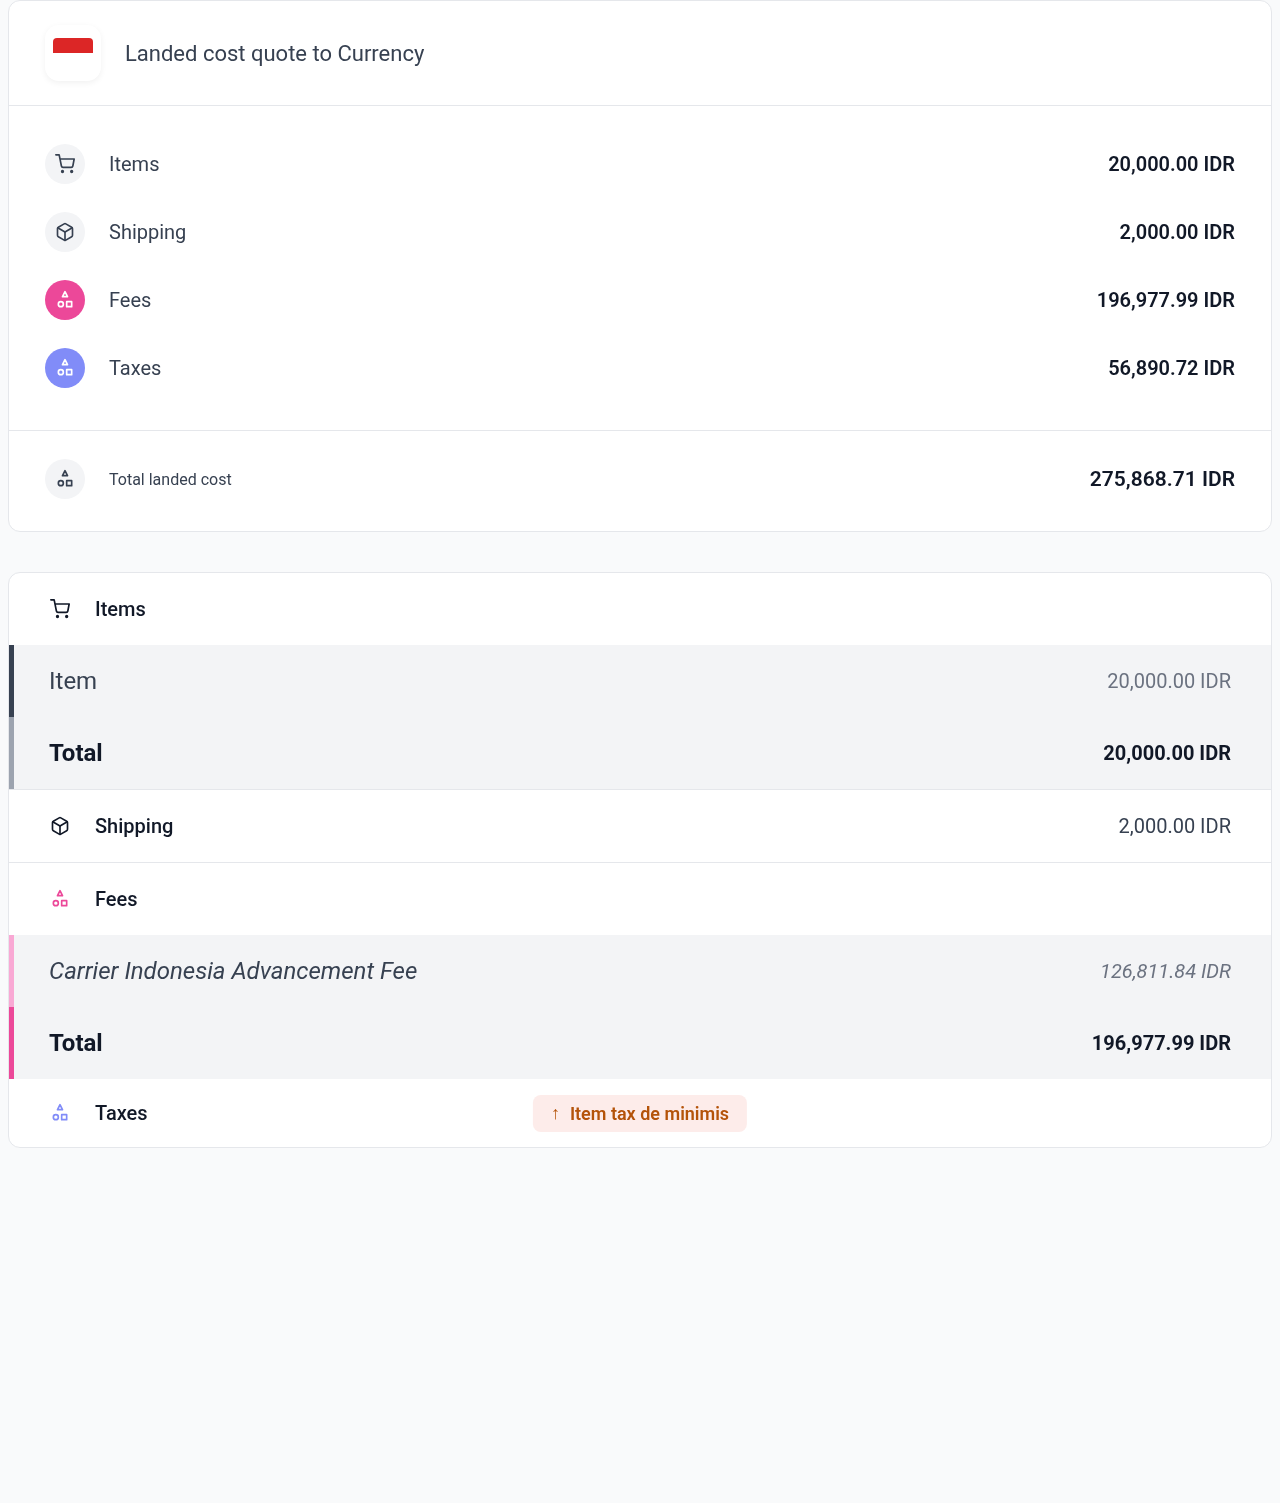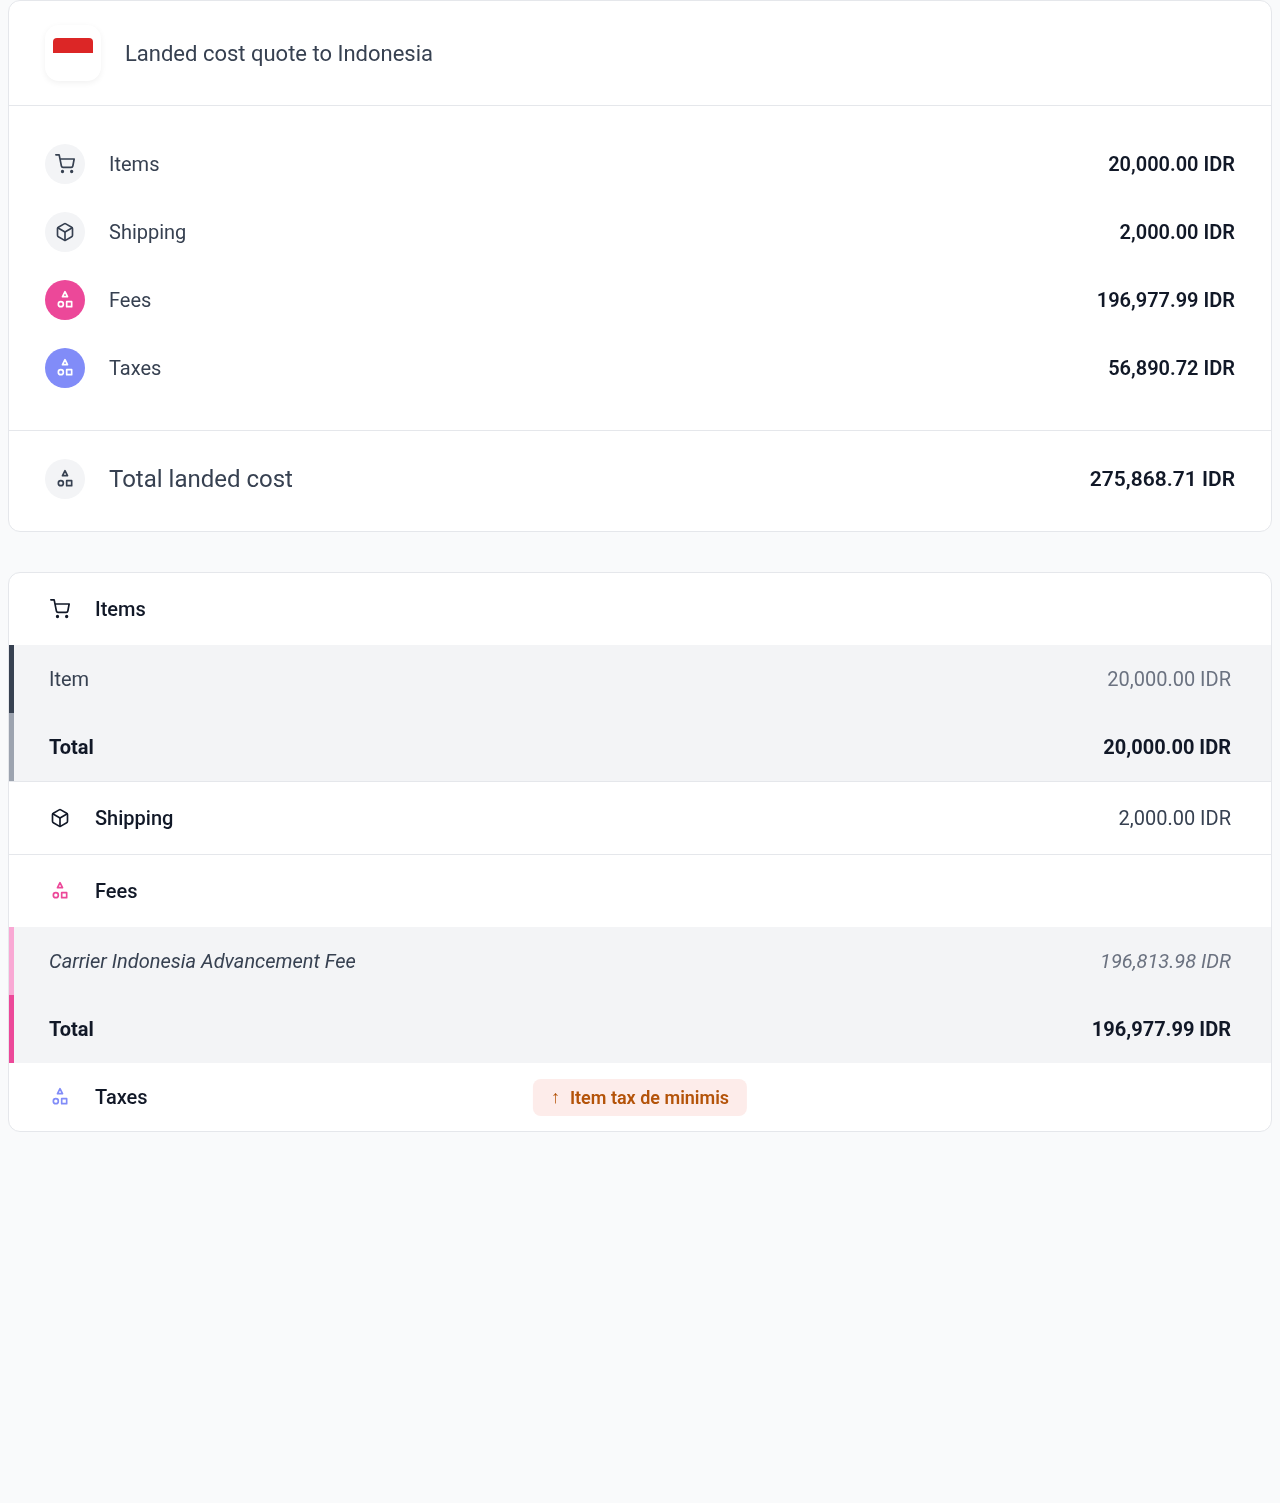--- a/index.html
+++ b/index.html
@@ -86,21 +86,21 @@
     color: #111827;
   }
   .total-section {
     border-top: 1px solid #e5e7eb;
     padding: 28px 36px 32px 36px;
     display: flex;
     align-items: center;
     justify-content: space-between;
   }
   .total-label {
-    font-size: 24px;
+    font-size: 16px;
     color: #374151;
   }
   .total-value {
     font-size: 21px;
     font-weight: 600;
     color: #111827;
   }
   
   .breakdown-header {
     padding: 36px 36px 28px 36px;
@@ -151,21 +151,21 @@
     bottom: 0;
     width: 5px;
   }
   .detail-row {
     display: flex;
     align-items: center;
     justify-content: space-between;
     padding: 22px 40px 22px 40px;
   }
   .detail-label {
-    font-size: 20px;
+    font-size: 24px;
     color: #374151;
   }
   .detail-value {
     font-size: 20px;
     color: #6b7280;
   }
   .detail-total .detail-label,
   .detail-total .detail-value {
     font-weight: 700;
     color: #111827;
@@ -204,21 +204,21 @@
 <body>
 
 <div class="card">
   <div class="card-header">
     <div class="flag-wrap">
       <div class="flag">
         <div class="red"></div>
         <div class="white"></div>
       </div>
     </div>
-    <div class="header-title">Landed cost quote to Indonesia</div>
+    <div class="header-title">Landed cost quote to Currency</div>
   </div>
 
   <div class="summary-body">
 
     <div class="summary-row">
       <div class="row-left">
         <div class="icon-circle icon-grey">
           <svg width="20" height="20" viewBox="0 0 24 24" fill="none" stroke="currentColor" stroke-width="2" stroke-linecap="round" stroke-linejoin="round">
               <circle cx="9" cy="21" r="1"></circle>
               <circle cx="20" cy="21" r="1"></circle>
@@ -337,21 +337,21 @@
           <rect x="14" y="14" width="6" height="6"></rect>
         </svg>
     </div>
     <div class="section-label">Fees</div>
   </div>
 
   <div class="grey-block">
     <div class="detail-row" style="position:relative;font-style:italic;">
       <div class="stripe" style="background:#f9a8d4;"></div>
       <div class="detail-label">Carrier Indonesia Advancement Fee</div>
-      <div class="detail-value">196,813.98 IDR</div>
+      <div class="detail-value">126,811.84 IDR</div>
     </div>
     <div class="detail-row detail-total" style="position:relative;">
       <div class="stripe" style="background:#ec4899;"></div>
       <div class="detail-label">Total</div>
       <div class="detail-value">196,977.99 IDR</div>
     </div>
   </div>
 
   <div class="taxes-header">
     <div class="section-inline-icon icon-purple-text">

